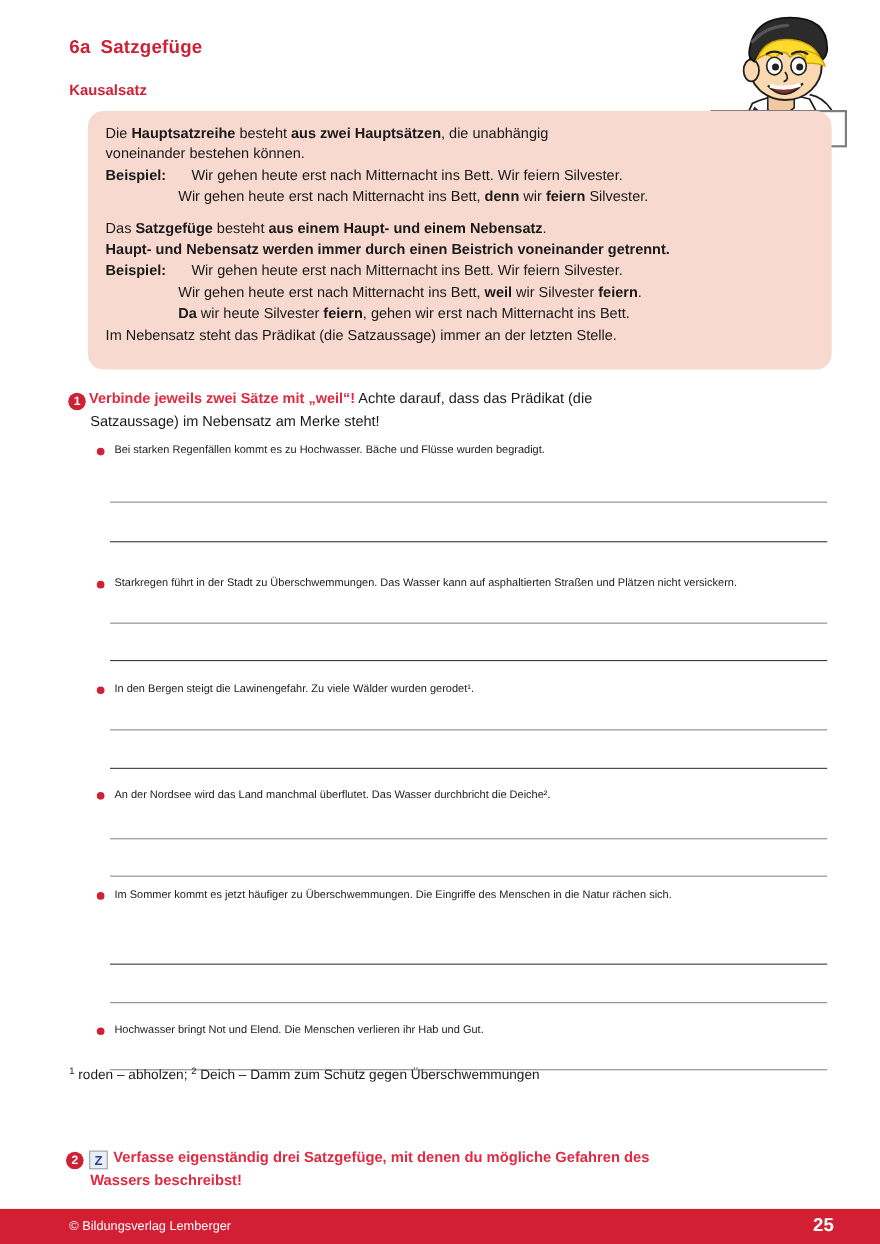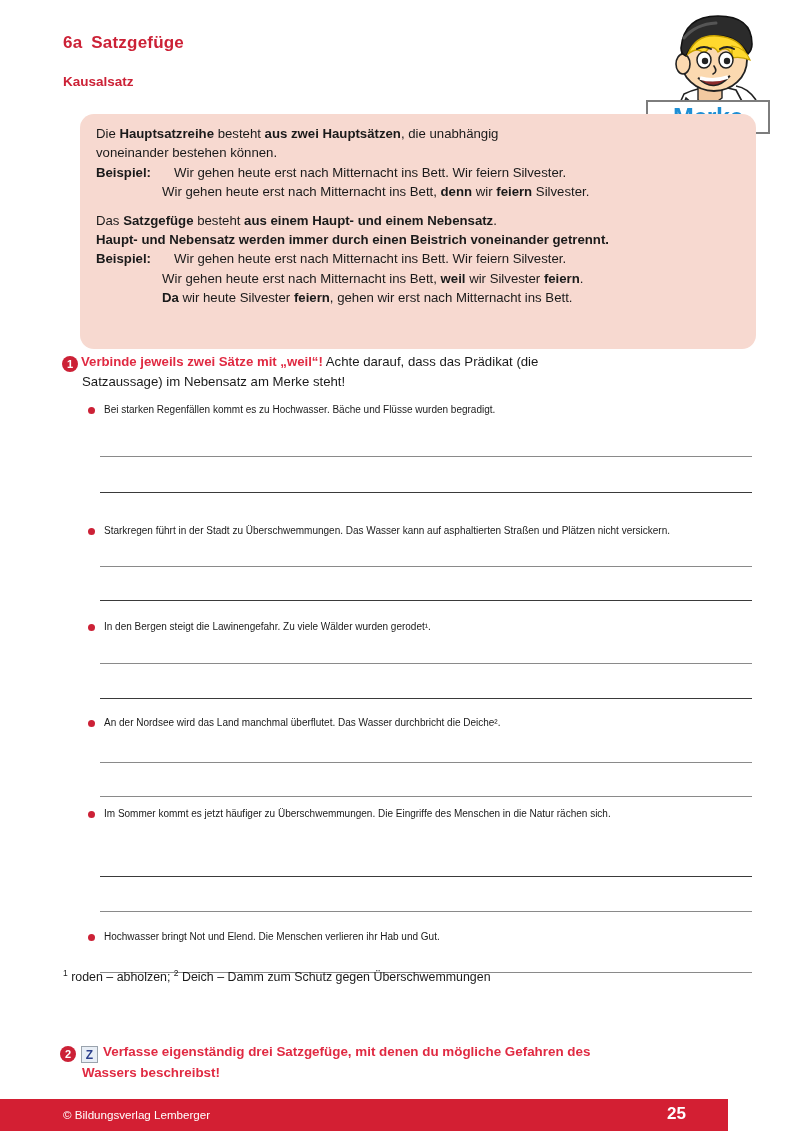--- a/index.html
+++ b/index.html
@@ -67,21 +67,21 @@
     font-size: 25px;
     font-weight: bold;
     line-height: 1;
     letter-spacing: -0.5px;
   }
 
   
   .merkebox {
     position: absolute;
     left: 80px;
-    top: 114px;
+    top: 101px;
     width: 676px;
     height: 235px;
     background: #f7d9d0;
     border-radius: 14px;
     box-sizing: border-box;
     padding: 10px 16px 8px 16px;
     font-size: 13.2px;
     line-height: 19.4px;
   }
   .merkebox p { margin: 0; }
@@ -197,21 +197,21 @@
   .ex2-cont {
     display: block;
     padding-left: 22px;
   }
 
   
   .footer {
     position: absolute;
     left: 0;
     bottom: 0;
-    width: 728px;
+    width: 800px;
     height: 32px;
     background: #d31f33;
   }
   .footer .copy {
     position: absolute;
     left: 63px;
     top: 9px;
     color: #ffffff;
     font-size: 11.6px;
   }
@@ -284,20 +284,21 @@
     <div class="gap"></div>
 
     <p><span>Das </span><b>Satzgefüge</b><span> besteht </span><b>aus einem Haupt- und einem Nebensatz</b><span>.</span></p>
     <p><b>Haupt- und Nebensatz werden immer durch einen Beistrich voneinander getrennt.</b></p>
     <div class="mb-row">
       <span class="mb-label">Beispiel:</span>
       <span>Wir gehen heute erst nach Mitternacht ins Bett. Wir feiern Silvester.</span>
     </div>
     <p class="mb-indent"><span>Wir gehen heute erst nach Mitternacht ins Bett, </span><b>weil</b><span> wir Silvester </span><b>feiern</b><span>.</span></p>
     <p class="mb-indent"><b>Da</b><span> wir heute Silvester </span><b>feiern</b><span>, gehen wir erst nach Mitternacht ins Bett.</span></p>
+    <p>Im Nebensatz steht das Prädikat (die Satzaussage) immer an der letzten Stelle.</p>
   </div>
 
   <div class="ex1">
     <span class="badge">1</span><span class="ex-red">Verbinde jeweils zwei Sätze mit „weil“!</span><span> Achte darauf, dass das Prädikat (die</span>
     <span class="ex1-cont">Satzaussage) im Nebensatz am Merke steht!</span>
   </div>
 
   <div class="item" style="top:400px;">
     <div class="btext">Bei starken Regenfällen kommt es zu Hochwasser. Bäche und Flüsse wurden begradigt.</div>
   </div>

